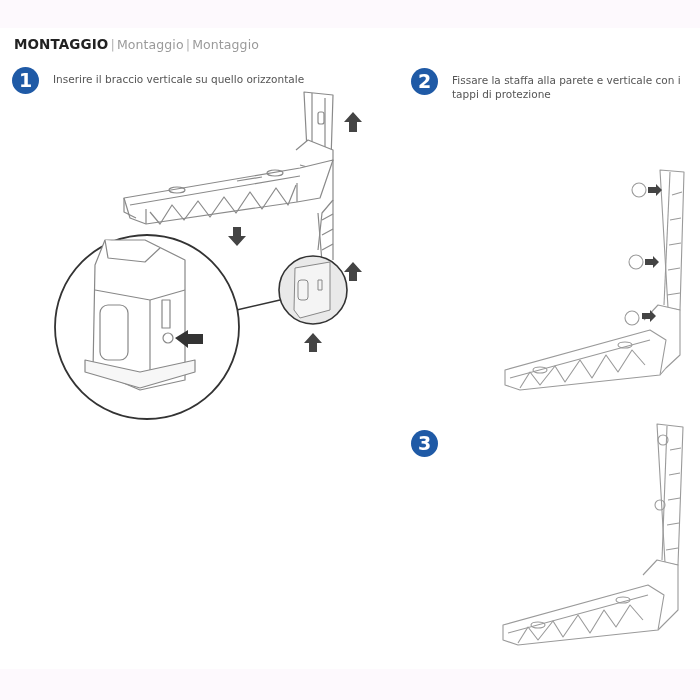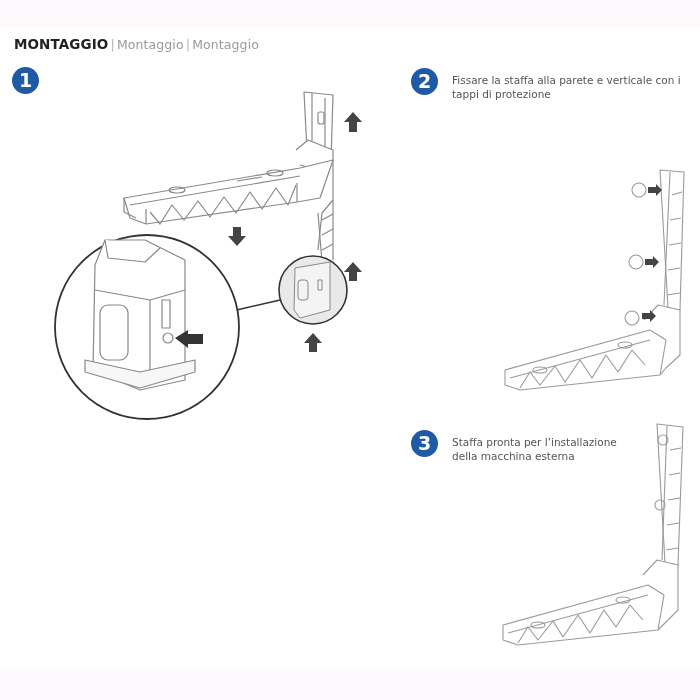--- a/index.html
+++ b/index.html
@@ -30,30 +30,30 @@
 
 <div class="band-top"></div>
 <div class="band-bottom"></div>
 
 <div class="header">
   <span class="strong">MONTAGGIO</span><span class="sep">|</span><span class="light">Montaggio</span><span class="sep">|</span><span class="light">Montaggio</span>
 </div>
 
 <div class="step" style="left:12px; top:67px; width:300px;">
   <div class="badge">1</div>
+  <div class="step-text">Inserire il braccio verticale su quello orizzontale</div>
 </div>
 
 <div class="step" style="left:411px; top:68px; width:285px;">
   <div class="badge">2</div>
   <div class="step-text">Fissare la staffa alla parete e verticale con i tappi di protezione</div>
 </div>
 
 <div class="step" style="left:411px; top:430px; width:230px;">
   <div class="badge">3</div>
-  <div class="step-text">Staffa pronta per l’installazione della macchina esterna</div>
 </div>
 
 <svg class="fig" width="700" height="700" xmlns="http://www.w3.org/2000/svg" fill="none" stroke="#8a8a8a" stroke-width="1.2" stroke-linejoin="round">
 
   <path d="M304 92 L333 95 L331 160 L308 170 Z" fill="#fff"></path>
   <path d="M312 93 L312 168"></path>
   <path d="M325 98 L325 150 L331 150"></path>
   <rect x="318" y="112" width="6" height="12" rx="2"></rect>
 
   <path d="M296 150 L308 140 L333 150 L333 200 L322 213 L318 250" fill="#fff"></path>

